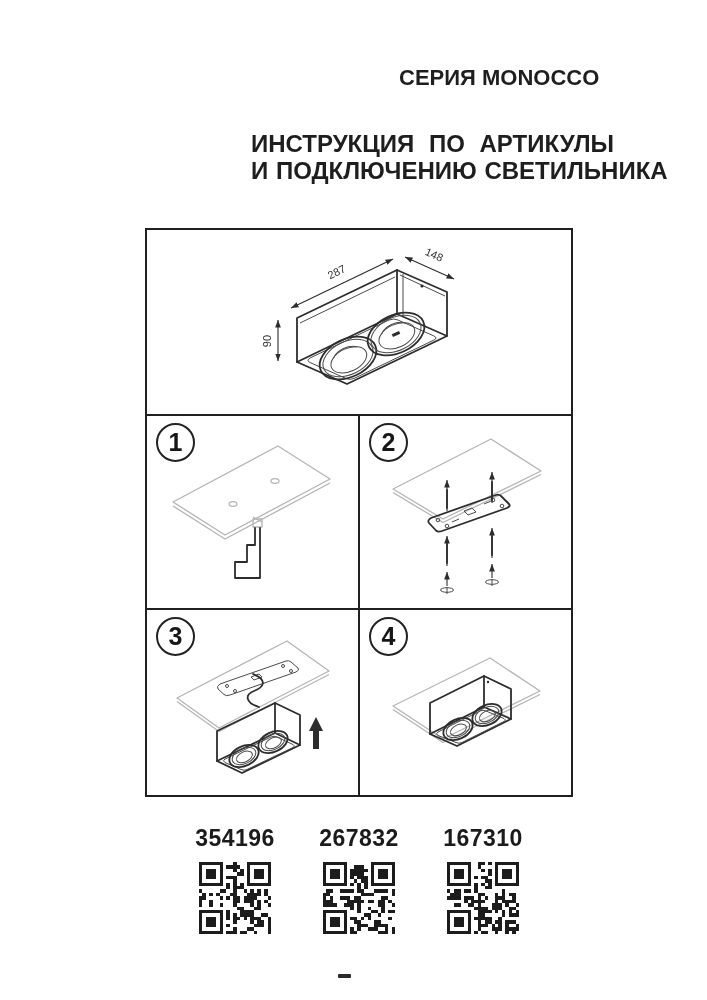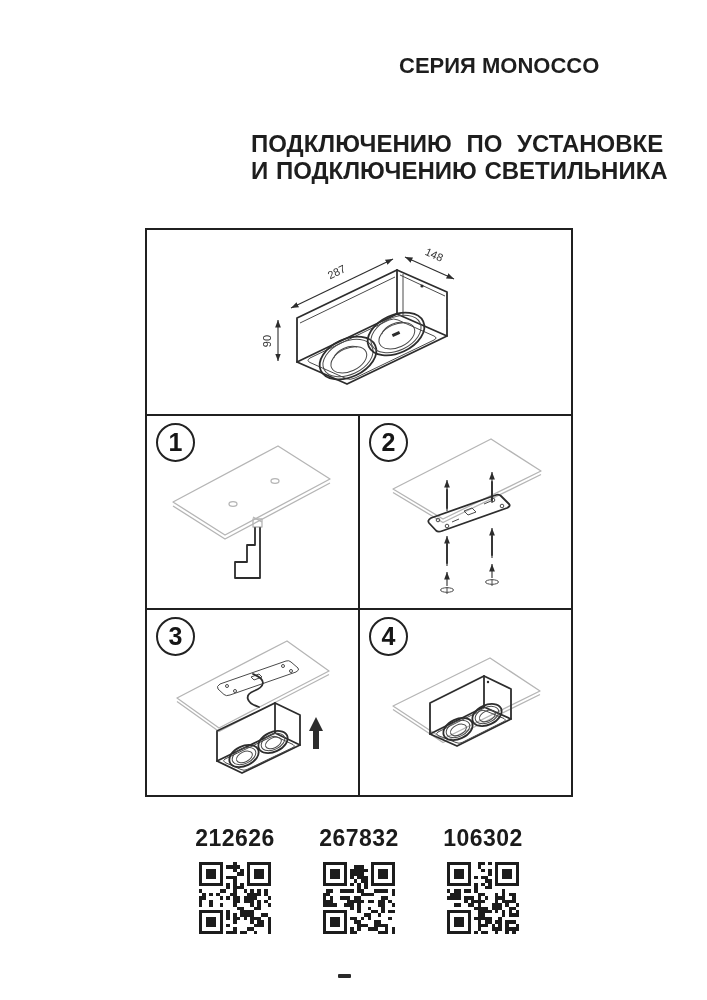--- a/index.html
+++ b/index.html
@@ -1,19 +1,19 @@
 <!DOCTYPE html>
 <html><head>
 <meta charset="utf-8">
 <style>
   html,body{margin:0;padding:0;background:#ffffff;}
   #page{position:relative;width:707px;height:1000px;background:#fff;overflow:hidden;
         font-family:"Liberation Sans",sans-serif;color:#1f1f1f;}
   .hdr{position:absolute;text-align:center;white-space:nowrap;font-weight:bold;color:#1e1e1e;}
-  #series-block{left:399px;top:52px;width:178px;font-size:22px;line-height:27px;}
+  #series-block{left:399px;top:64px;width:178px;font-size:22px;line-height:27px;}
   #instr-block{left:251px;top:130px;width:324px;font-size:24px;line-height:27px;}
   #instr-block .l1{word-spacing:8px;}
   #instr-block .l2{word-spacing:1px;}
   
   #figure{position:absolute;left:145px;top:228px;width:428px;height:569px;
           border:2px solid #202020;box-sizing:border-box;background:#fff;}
   .panel-top{position:relative;height:184px;border-bottom:2px solid #202020;}
   .rowx{position:relative;display:flex;}
   .row1{height:192px;border-bottom:2px solid #202020;}
   .row2{height:185px;}
@@ -42,21 +42,21 @@
 </style>
 </head>
 <body>
 
 <div id="page">
 
   <div id="series-block" class="hdr">
     <div>СЕРИЯ MONOCCO</div>
   </div>
   <div id="instr-block" class="hdr">
-    <div class="l1">ПОДКЛЮЧЕНИЮ ПО УСТАНОВКЕ</div>
+    <div class="l1">ИНСТРУКЦИЯ ПО АРТИКУЛЫ</div>
     <div class="l2">И ПОДКЛЮЧЕНИЮ СВЕТИЛЬНИКА</div>
   </div>
 
   <div id="figure">
 
     <div class="panel-top">
       <svg width="424" height="182" viewBox="0 0 424 182">
         <defs>
           <marker id="ah" markerWidth="9" markerHeight="8" refX="7.5" refY="3.5" orient="auto" markerUnits="userSpaceOnUse">
             <path d="M0,0.6 L7.5,3.5 L0,6.4 Z" fill="#2d2d2d"></path>
@@ -244,21 +244,21 @@
             </g>
             <circle class="fillink" cx="128" cy="72" r="1.2"></circle>
           </g>
         </svg>
       </div>
     </div>
   </div>
 
   <div id="articles">
     <div class="article-col">
-      <div class="article-code">212626</div>
+      <div class="article-code">354196</div>
       <svg class="qr" viewBox="0 0 21 21" shape-rendering="crispEdges">
           <rect x="0" y="0" width="1" height="1" fill="#1c1c1c"></rect>
           <rect x="1" y="0" width="1" height="1" fill="#1c1c1c"></rect>
           <rect x="2" y="0" width="1" height="1" fill="#1c1c1c"></rect>
           <rect x="3" y="0" width="1" height="1" fill="#1c1c1c"></rect>
           <rect x="4" y="0" width="1" height="1" fill="#1c1c1c"></rect>
           <rect x="5" y="0" width="1" height="1" fill="#1c1c1c"></rect>
           <rect x="6" y="0" width="1" height="1" fill="#1c1c1c"></rect>
           <rect x="10" y="0" width="1" height="1" fill="#1c1c1c"></rect>
           <rect x="14" y="0" width="1" height="1" fill="#1c1c1c"></rect>
@@ -682,21 +682,21 @@
           <rect x="6" y="20" width="1" height="1" fill="#1c1c1c"></rect>
           <rect x="8" y="20" width="1" height="1" fill="#1c1c1c"></rect>
           <rect x="9" y="20" width="1" height="1" fill="#1c1c1c"></rect>
           <rect x="16" y="20" width="1" height="1" fill="#1c1c1c"></rect>
           <rect x="17" y="20" width="1" height="1" fill="#1c1c1c"></rect>
           <rect x="18" y="20" width="1" height="1" fill="#1c1c1c"></rect>
           <rect x="20" y="20" width="1" height="1" fill="#1c1c1c"></rect>
         </svg>
     </div>
     <div class="article-col">
-      <div class="article-code">106302</div>
+      <div class="article-code">167310</div>
       <svg class="qr" viewBox="0 0 21 21" shape-rendering="crispEdges">
           <rect x="0" y="0" width="1" height="1" fill="#1c1c1c"></rect>
           <rect x="1" y="0" width="1" height="1" fill="#1c1c1c"></rect>
           <rect x="2" y="0" width="1" height="1" fill="#1c1c1c"></rect>
           <rect x="3" y="0" width="1" height="1" fill="#1c1c1c"></rect>
           <rect x="4" y="0" width="1" height="1" fill="#1c1c1c"></rect>
           <rect x="5" y="0" width="1" height="1" fill="#1c1c1c"></rect>
           <rect x="6" y="0" width="1" height="1" fill="#1c1c1c"></rect>
           <rect x="9" y="0" width="1" height="1" fill="#1c1c1c"></rect>
           <rect x="10" y="0" width="1" height="1" fill="#1c1c1c"></rect>

